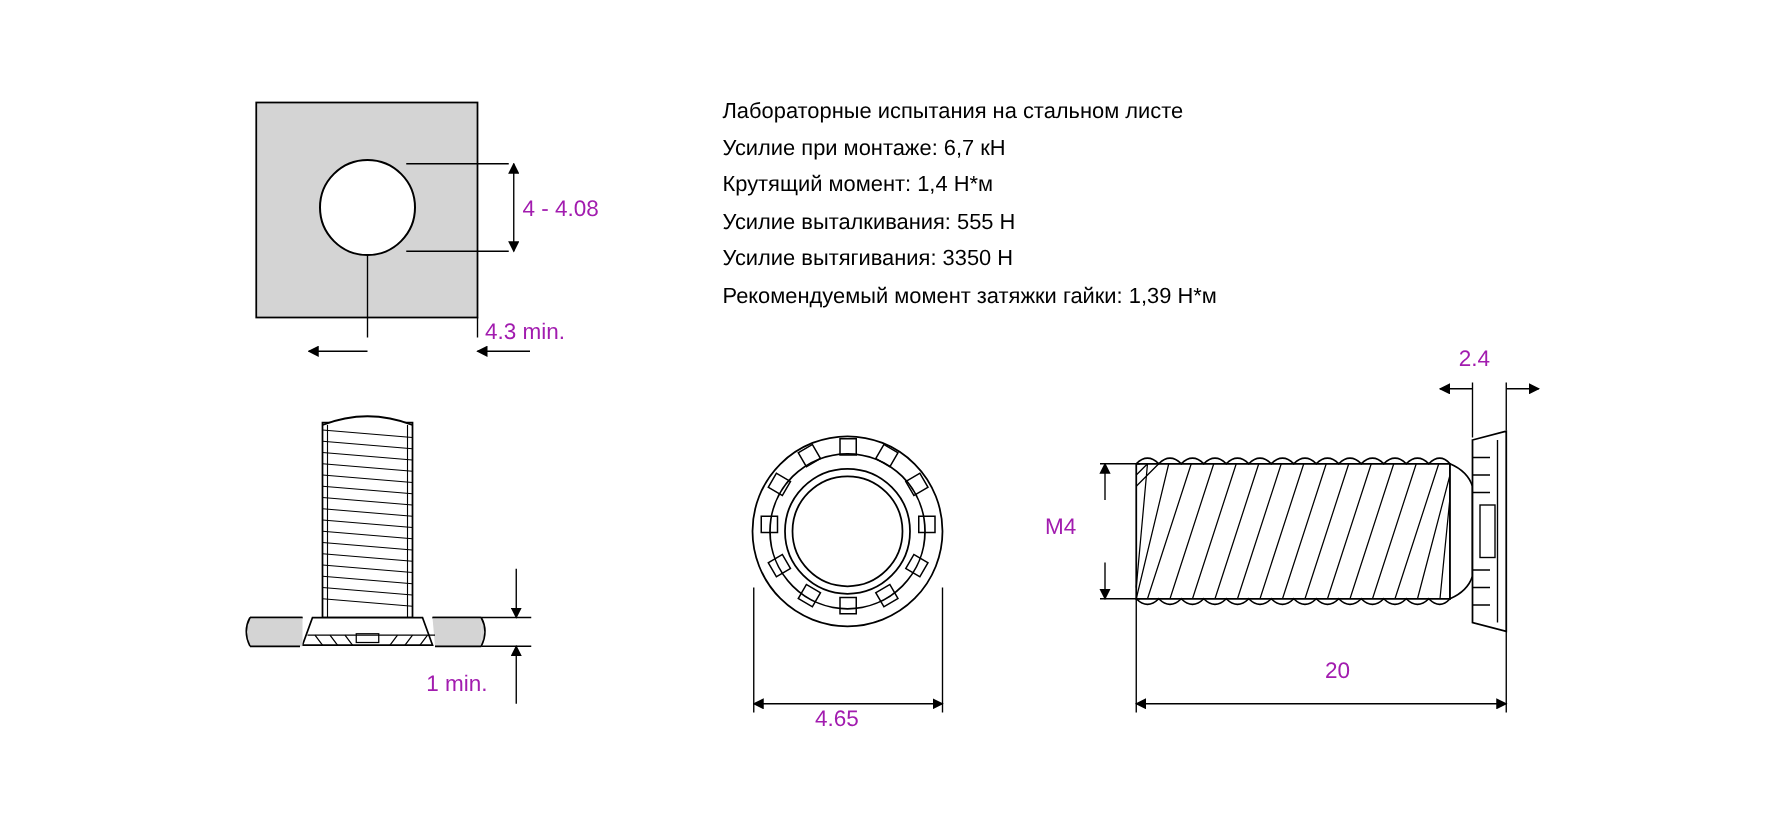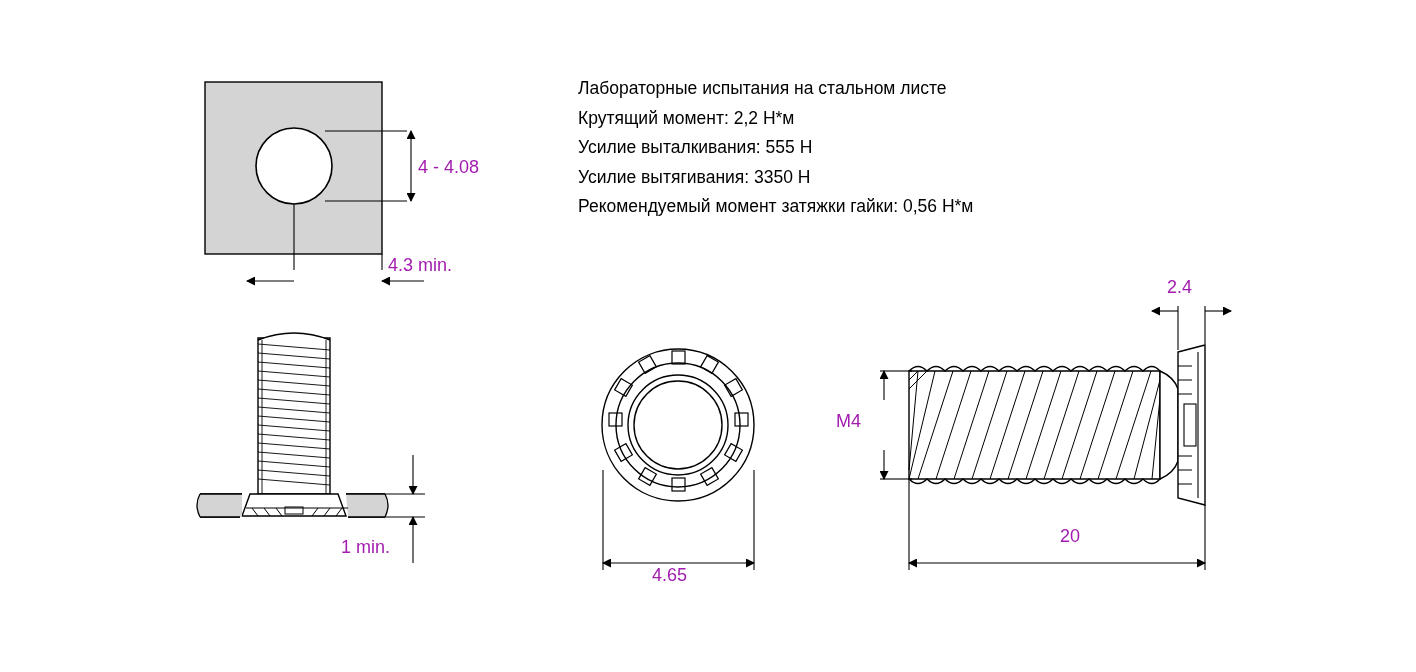--- a/index.html
+++ b/index.html
@@ -209,24 +209,25 @@
     <g stroke="#000" stroke-width="1.1" fill="none">
       <path d="M1178 350 L1178 306"></path>
       <path d="M1205 344 L1205 306"></path>
       <path d="M1152 311 L1178 311" marker-start="url(#arrStart)"></path>
       <path d="M1205 311 L1231 311" marker-end="url(#arrEnd)"></path>
     </g>
   </svg>
 
   <div class="spec-block">
     <div class="spec-line">Лабораторные испытания на стальном листе</div>
-    <div class="spec-line">Крутящий момент: 2,2 Н*м</div>
+    <div class="spec-line">Усилие при монтаже: 6,7 кН</div>
+    <div class="spec-line">Крутящий момент: 1,4 Н*м</div>
     <div class="spec-line">Усилие выталкивания: 555 Н</div>
     <div class="spec-line">Усилие вытягивания: 3350 Н</div>
-    <div class="spec-line">Рекомендуемый момент затяжки гайки: 0,56 Н*м</div>
+    <div class="spec-line">Рекомендуемый момент затяжки гайки: 1,39 Н*м</div>
   </div>
 
   <div class="dim-label dim-4-408">4 - 4.08</div>
   <div class="dim-label dim-43min">4.3 min.</div>
   <div class="dim-label dim-1min">1 min.</div>
   <div class="dim-label dim-465">4.65</div>
   <div class="dim-label dim-m4">M4</div>
   <div class="dim-label dim-20">20</div>
   <div class="dim-label dim-24">2.4</div>
 

